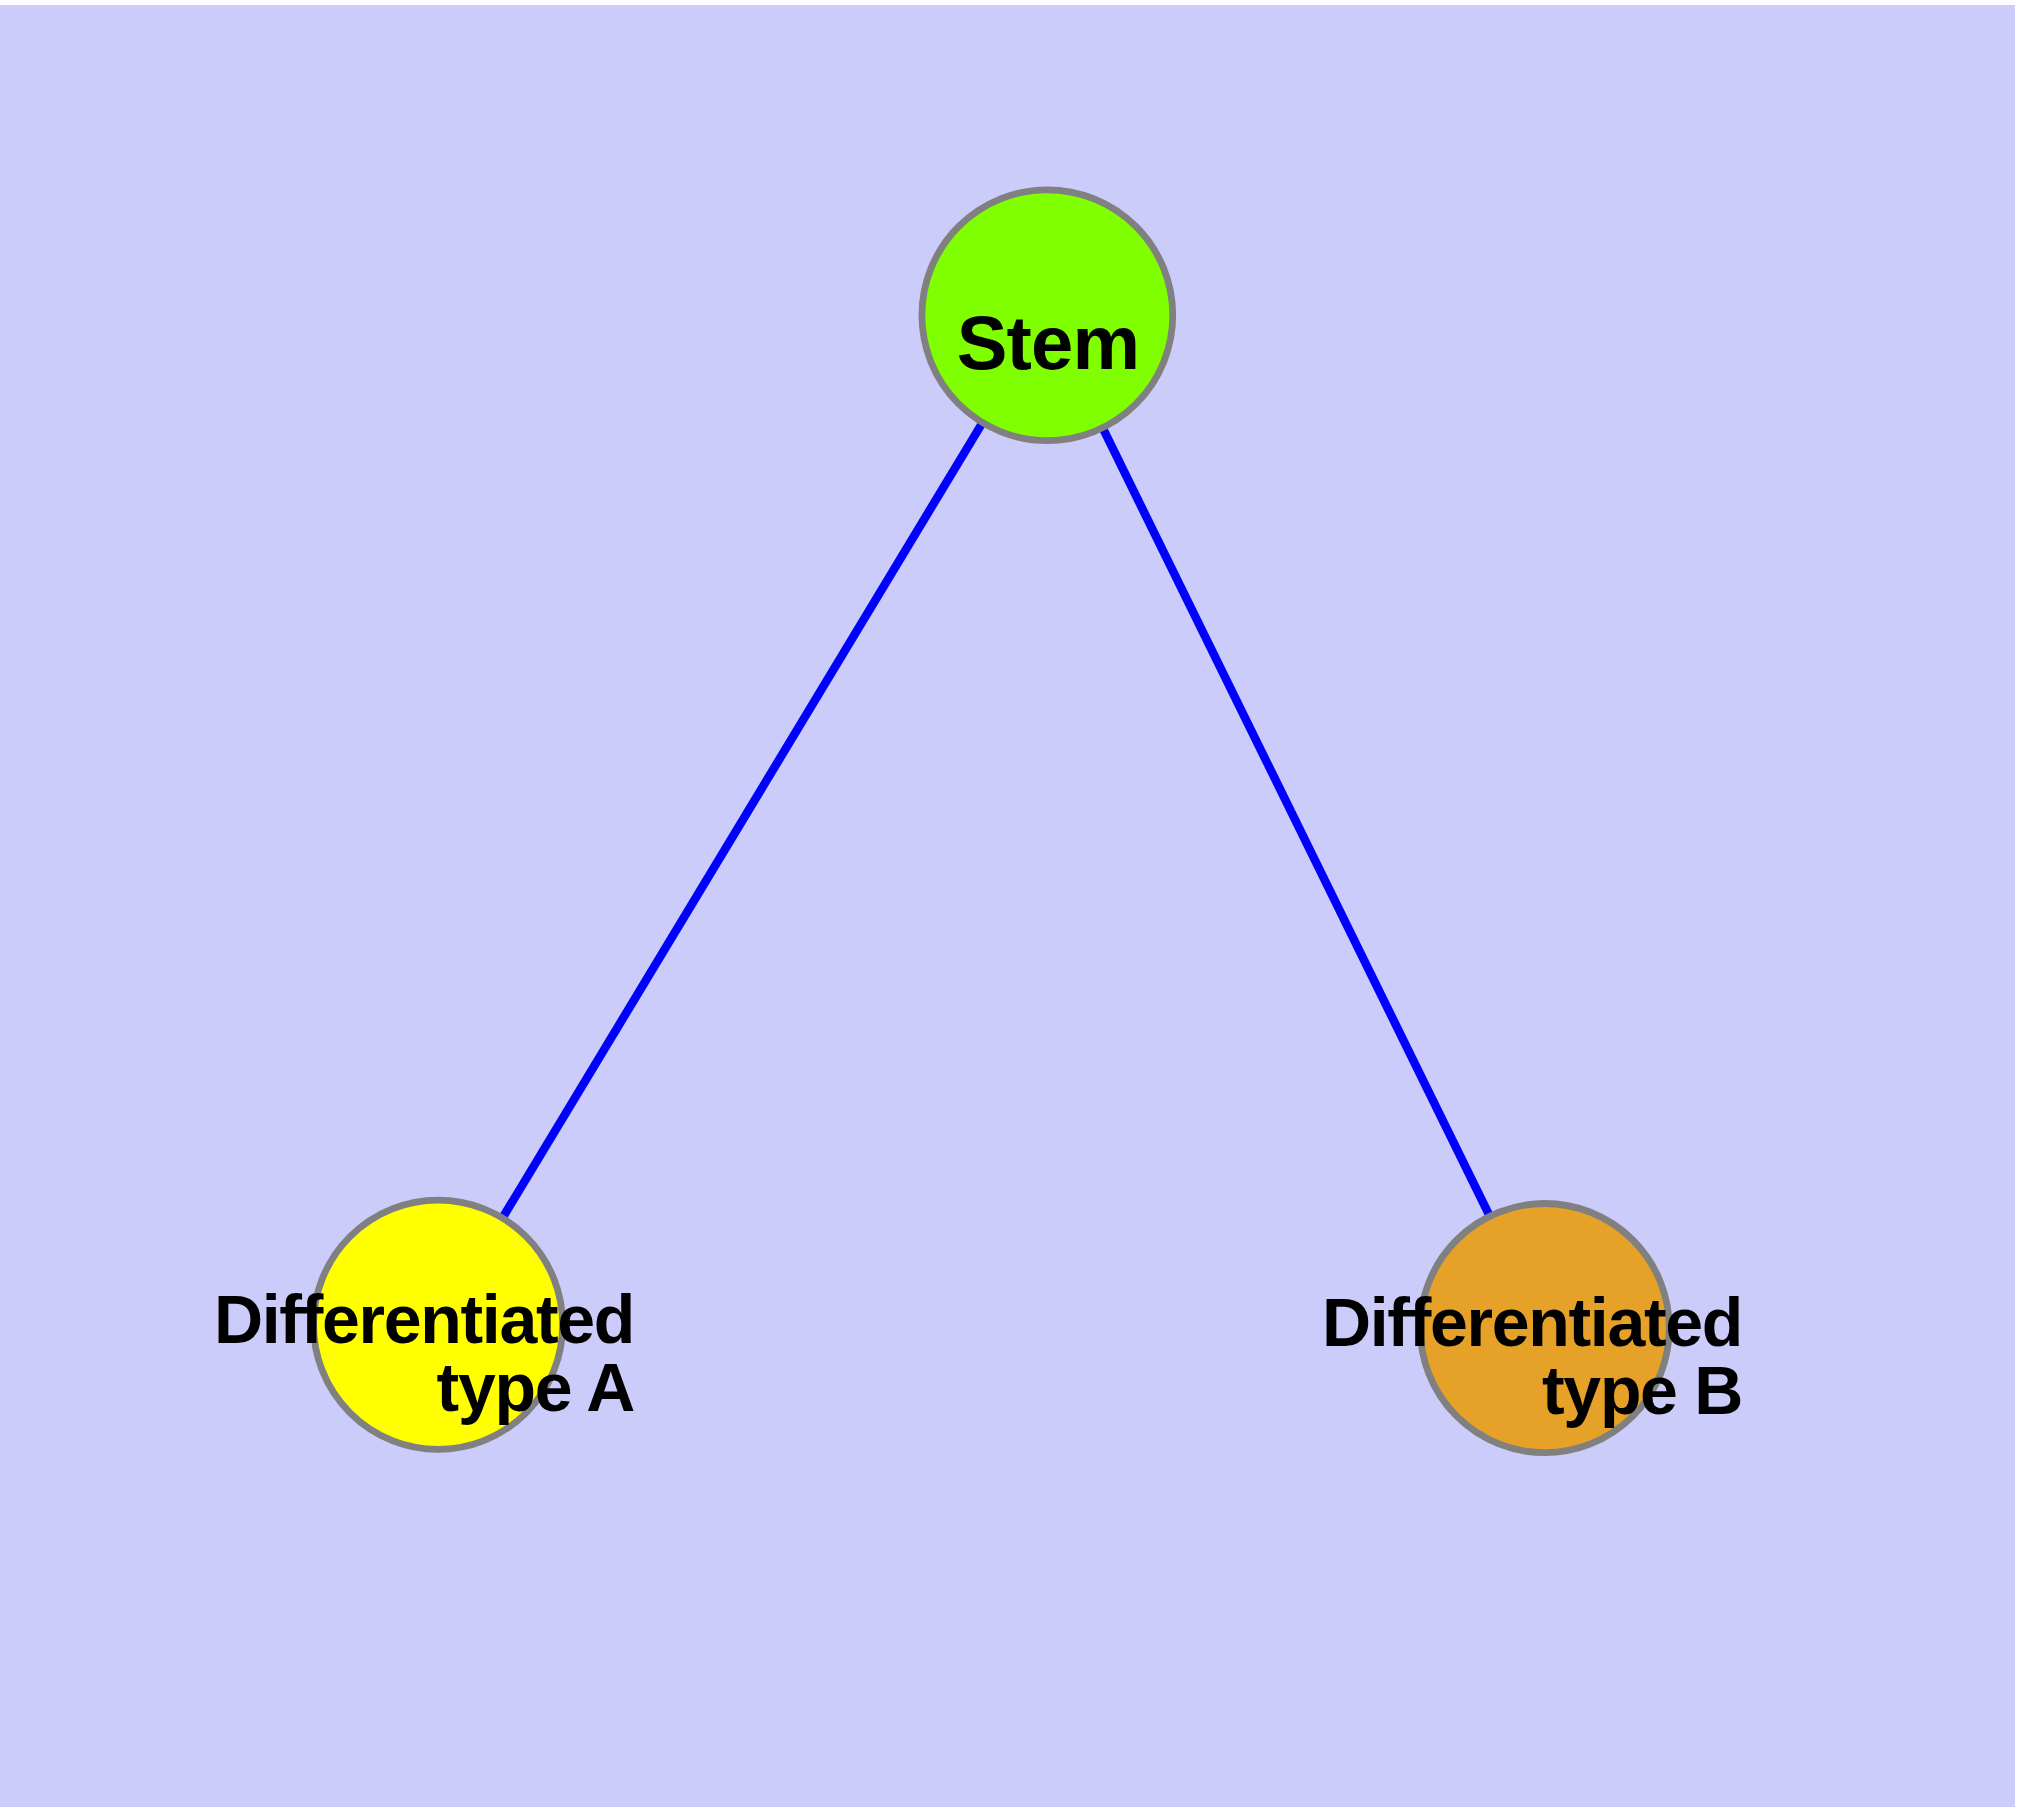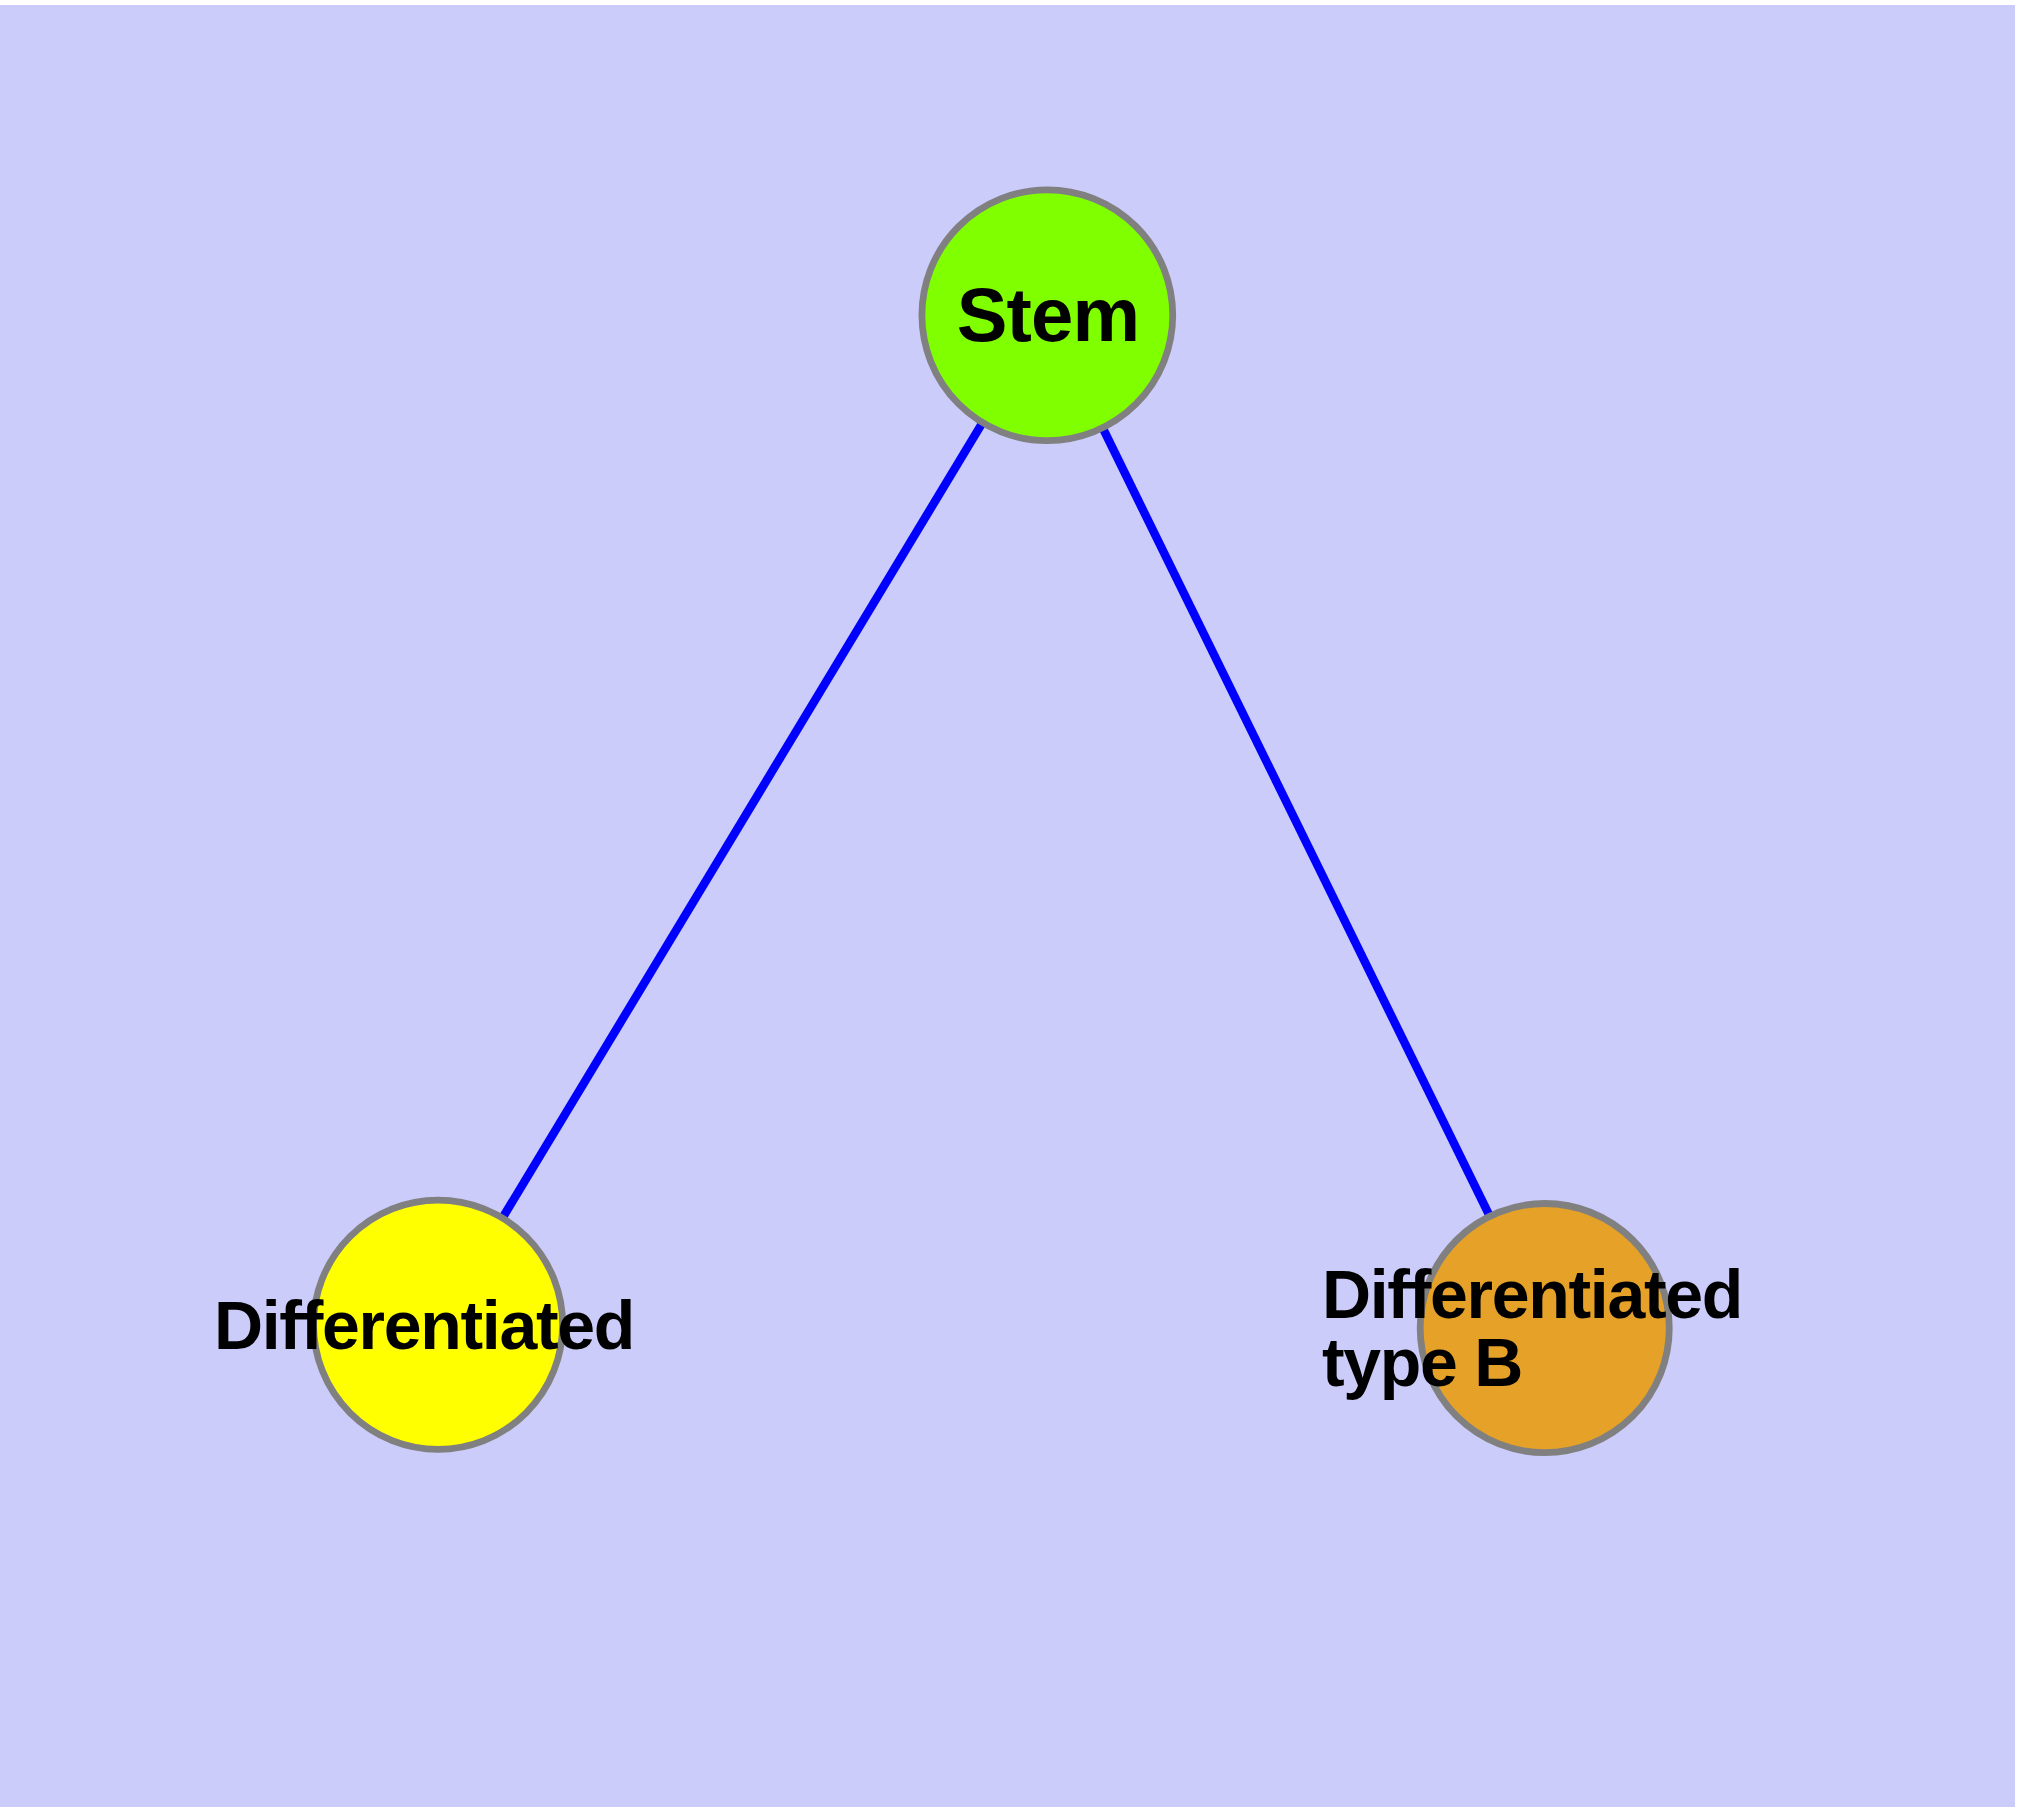--- a/index.html
+++ b/index.html
@@ -27,27 +27,28 @@
   #graph-svg {
     position: absolute;
     left: 0;
     top: 0;
     width: 100%;
     height: 100%;
     display: block;
   }
   .node-label {
     position: absolute;
-    text-align: left;
+    text-align: right;
     font-family: "Liberation Sans", sans-serif;
     font-weight: bold;
     color: #000000;
     white-space: nowrap;
     line-height: 1.0;
     pointer-events: none;
+    margin-top: 28px;
     -webkit-font-smoothing: antialiased;
   }
   .node-label.root {
     font-size: 76px;
     letter-spacing: -0.8px;
   }
   .node-label.leaf {
     font-size: 68px;
     letter-spacing: -1.3px;
   }
@@ -74,20 +75,21 @@
         <circle id="node-stem" cx="1236" cy="366" r="148" fill="#80ff00" stroke="#808080" stroke-width="8"></circle>
       </g>
     </svg>
 
     <div class="node-label root" style="left: 1048px; top: 310px; transform: translate(-50%, -50%);">
       <span class="label-line">Stem</span>
     </div>
 
     <div class="node-label leaf" style="left: 424px; top: 1320px; transform: translate(-50%, -50%);">
       <span class="label-line">Differentiated</span>
+      <span class="label-line">type A</span>
     </div>
 
     <div class="node-label leaf" style="left: 1532px; top: 1323px; transform: translate(-50%, -50%);">
       <span class="label-line">Differentiated</span>
       <span class="label-line">type B</span>
     </div>
 
   </div>
 </div>
 

